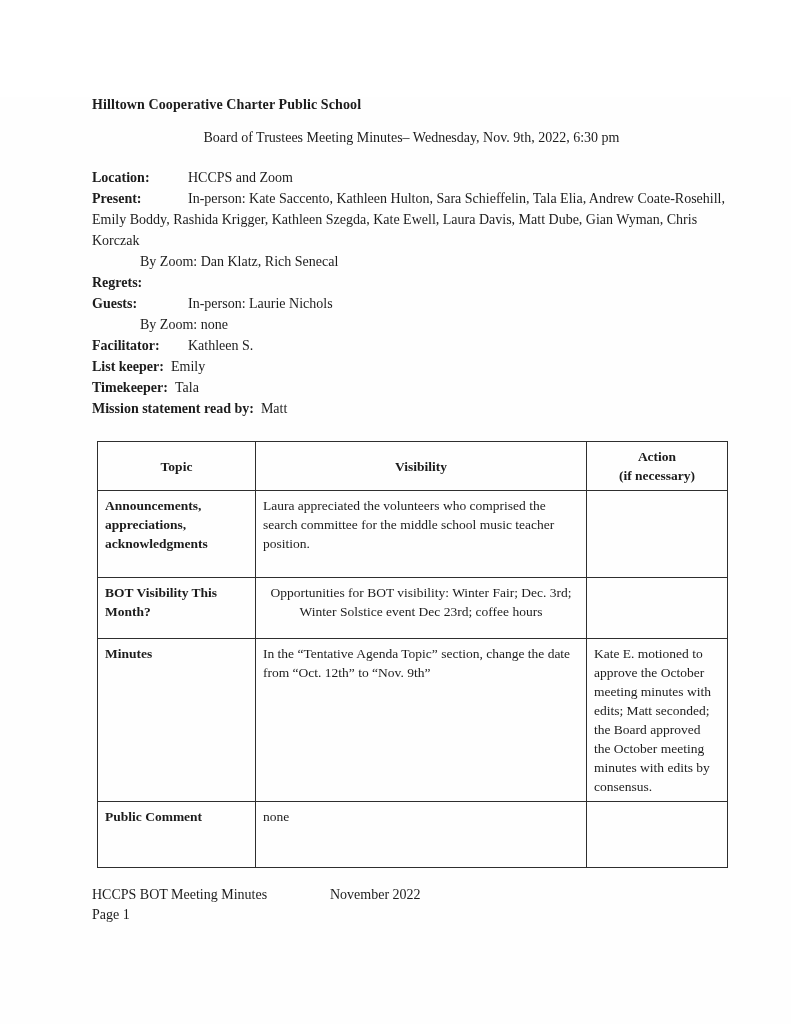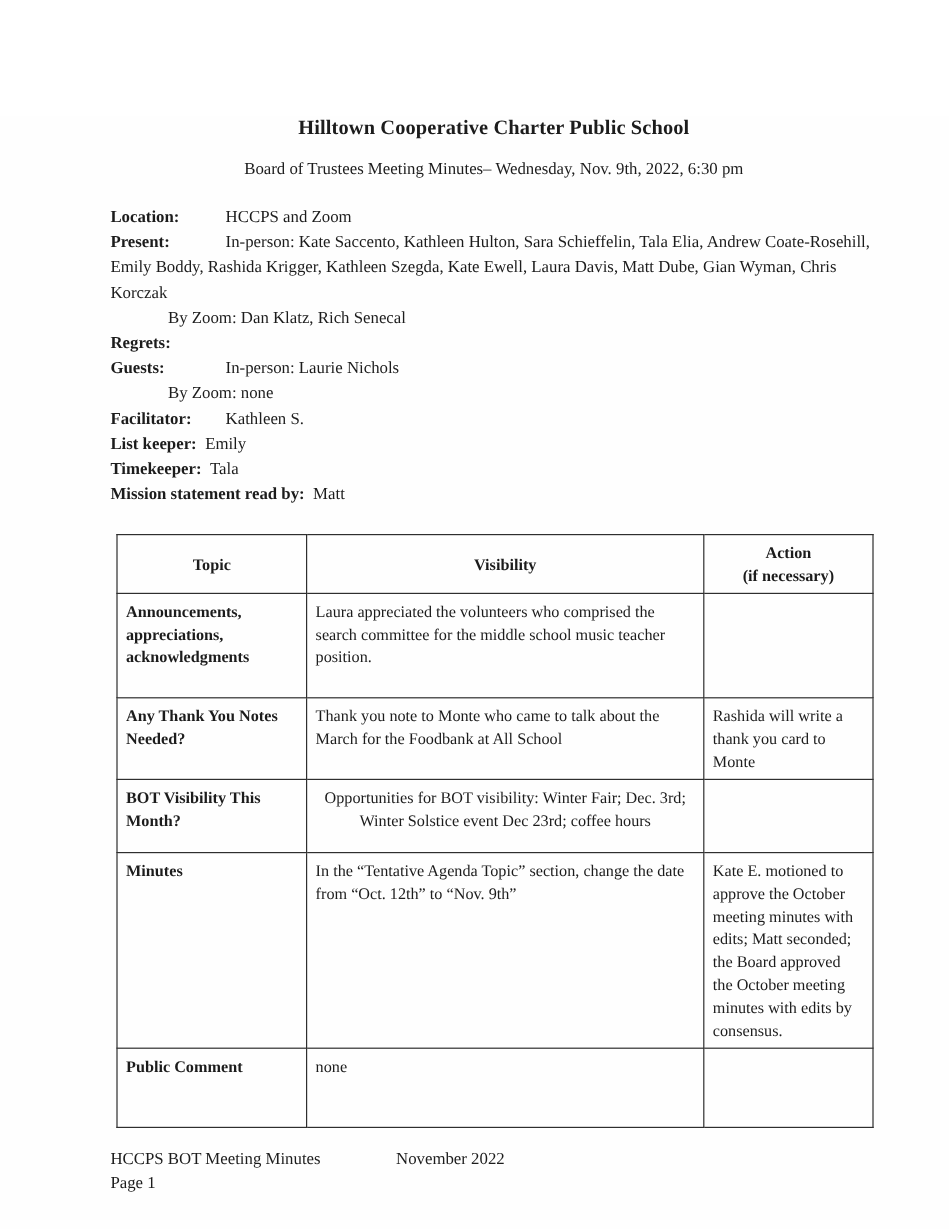--- a/index.html
+++ b/index.html
@@ -10,23 +10,23 @@
     color: #1c1c1c;
     overflow: hidden;
   }
   .page {
     width: 791px; height: 1024px;
     padding: 0 60px 0 92px;
     background: #fefefe;
   }
   .doc-title {
     margin-top: 97px;
-    text-align: center;
+    text-align: left;
     font-weight: bold;
-    font-size: 17px;
+    font-size: 14px;
     letter-spacing: 0.1px;
   }
   .doc-subtitle {
     margin-top: 17px;
     text-align: center;
     font-size: 14px;
   }
   .meta { margin-top: 21px; font-size: 14px; line-height: 21px; }
   .meta-line { min-height: 21px; }
   .lbl { font-weight: bold; }
@@ -117,25 +117,20 @@
       <th>
         <div>Action</div>
         <div>(if necessary)</div>
       </th>
     </tr>
     <tr class="r1">
       <td class="topic">Announcements, appreciations, acknowledgments</td>
       <td>Laura appreciated the volunteers who comprised the search committee for the middle school music teacher position.</td>
       <td></td>
     </tr>
-    <tr class="r2">
-      <td class="topic">Any Thank You Notes Needed?</td>
-      <td>Thank you note to Monte who came to talk about the March for the Foodbank at All School</td>
-      <td>Rashida will write a thank you card to Monte</td>
-    </tr>
     <tr class="r3">
       <td class="topic">BOT Visibility This Month?</td>
       <td class="cell-center">Opportunities for BOT visibility: Winter Fair; Dec. 3rd; Winter Solstice event Dec 23rd; coffee hours</td>
       <td></td>
     </tr>
     <tr class="r4">
       <td class="topic">Minutes</td>
       <td>In the “Tentative Agenda Topic” section, change the date from “Oct. 12th” to “Nov. 9th”</td>
       <td>Kate E. motioned to approve the October meeting minutes with edits; Matt seconded; the Board approved the October meeting minutes with edits by consensus.</td>
     </tr>

